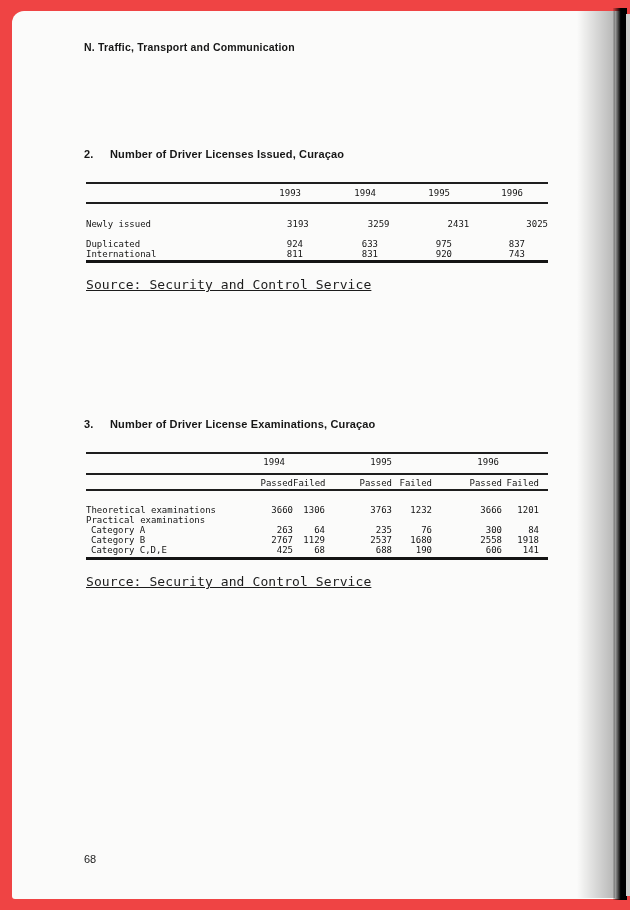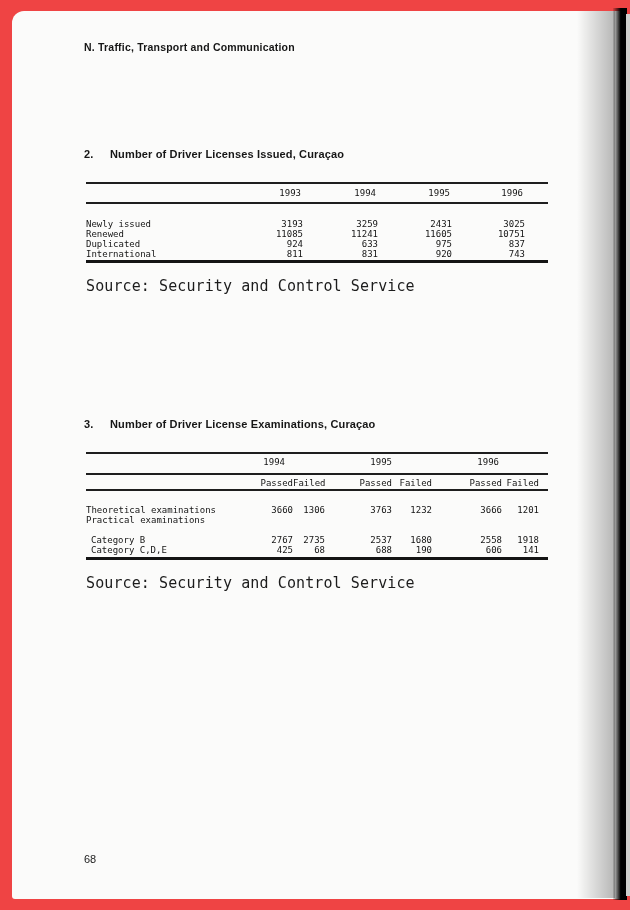--- a/index.html
+++ b/index.html
@@ -24,21 +24,21 @@
     position:absolute; top:14px; bottom:14px; left:626px; width:4px;
     background:#cfcfcd;
   }
   .txt { position:absolute; color:#161616; }
   .sans { font-family:"Liberation Sans", sans-serif; }
   .page-header { left:84px; top:41px; font-size:10.5px; font-weight:bold; letter-spacing:0.2px; }
   .tbl-title { font-size:11px; font-weight:bold; letter-spacing:0.15px; display:flex; }
   .tbl-title .no { width:26px; }
   .t2-title { left:84px; top:148px; }
   .t3-title { left:84px; top:418px; }
-  .source { font-size:15px; letter-spacing:0.1px; color:#1c1c1c; }
+  .source { font-size:13px; letter-spacing:0.1px; color:#1c1c1c;text-decoration:underline; }
   .src1 { left:86px; top:277px; }
   .src2 { left:86px; top:574px; }
   .page-number { left:84px; top:853px; font-size:11px; color:#222; }
 
   .tbl { position:absolute; left:86px; width:462px; font-size:9px; color:#141414; }
   .t2 { top:182px; height:84px; }
   .t3 { top:452px; height:110px; }
   .rule { position:absolute; left:0; width:462px; background:#1e1e1e; }
   .trow { position:absolute; left:0; width:462px; display:flex; line-height:10px; white-space:nowrap; }
   .c { flex:0 0 auto; }
@@ -75,33 +75,26 @@
     <div class="rule" style="top:0; height:2px;"></div>
     <div class="trow" style="top:6px;">
       <div class="c lbl"></div>
       <div class="c n c1 yc">1993</div>
       <div class="c n c2 yc">1994</div>
       <div class="c n c3 yc">1995</div>
       <div class="c n c4 yc">1996</div>
     </div>
     <div class="rule" style="top:20px; height:2px;"></div>
 
-    <div class="trow" style="top:37px;">
+    <div class="trow" style="top:37px;justify-content:space-between;">
       <div class="c lbl">Newly issued</div>
       <div class="c n c1">3193</div>
       <div class="c n c2">3259</div>
       <div class="c n c3">2431</div>
       <div class="c n c4">3025</div>
-    </div>
-    <div class="trow" style="top:47px;">
-      <div class="c lbl">Renewed</div>
-      <div class="c n c1">11085</div>
-      <div class="c n c2">11241</div>
-      <div class="c n c3">11605</div>
-      <div class="c n c4">10751</div>
     </div>
     <div class="trow" style="top:57px;">
       <div class="c lbl">Duplicated</div>
       <div class="c n c1">924</div>
       <div class="c n c2">633</div>
       <div class="c n c3">975</div>
       <div class="c n c4">837</div>
     </div>
     <div class="trow" style="top:67px;">
       <div class="c lbl">International</div>
@@ -151,24 +144,33 @@
     </div>
     <div class="trow" style="top:63px;">
       <div class="c lbl">Practical examinations</div>
       <div class="c n c1"></div>
       <div class="c n c2"></div>
       <div class="c n c3"></div>
       <div class="c n c4"></div>
       <div class="c n c5"></div>
       <div class="c n c6"></div>
     </div>
+    <div class="trow" style="top:73px;">
+      <div class="c lbl indent">Category A</div>
+      <div class="c n c1">263</div>
+      <div class="c n c2">64</div>
+      <div class="c n c3">235</div>
+      <div class="c n c4">76</div>
+      <div class="c n c5">300</div>
+      <div class="c n c6">84</div>
+    </div>
     <div class="trow" style="top:83px;">
       <div class="c lbl indent">Category B</div>
       <div class="c n c1">2767</div>
-      <div class="c n c2">2735</div>
+      <div class="c n c2">1129</div>
       <div class="c n c3">2537</div>
       <div class="c n c4">1680</div>
       <div class="c n c5">2558</div>
       <div class="c n c6">1918</div>
     </div>
     <div class="trow" style="top:93px;">
       <div class="c lbl indent">Category C,D,E</div>
       <div class="c n c1">425</div>
       <div class="c n c2">68</div>
       <div class="c n c3">688</div>

